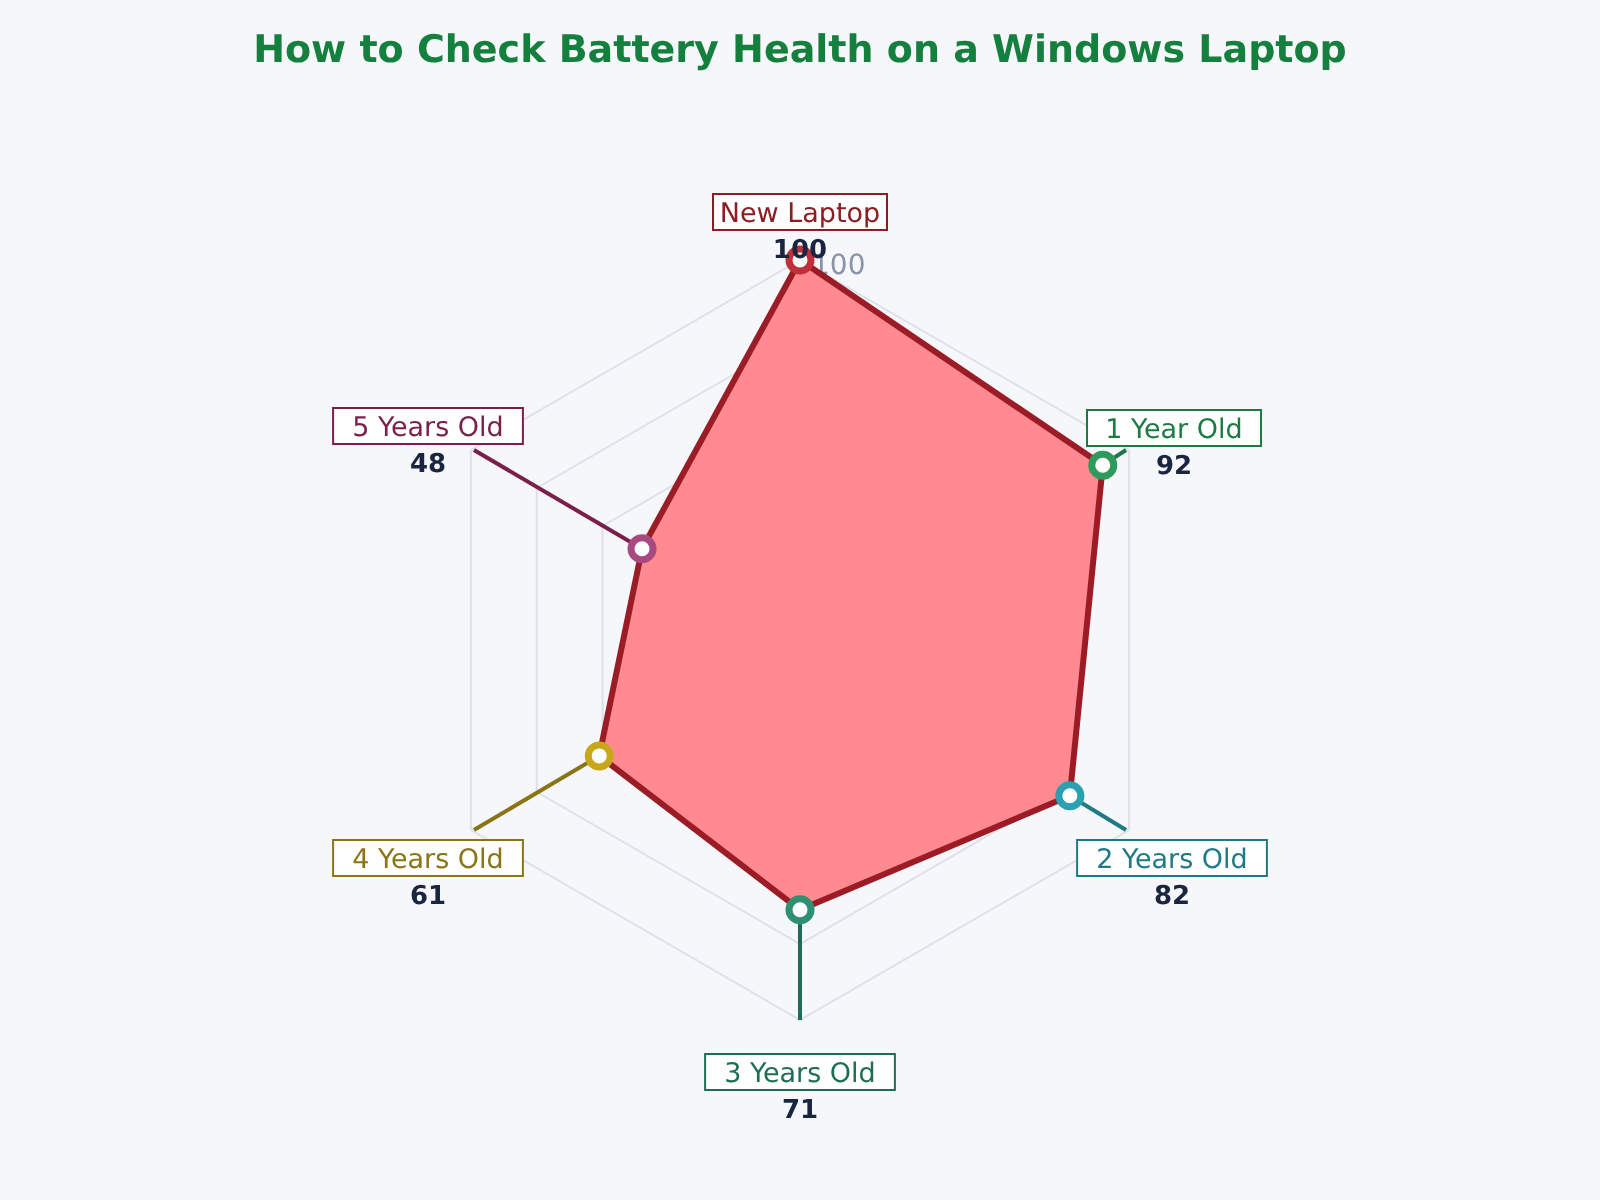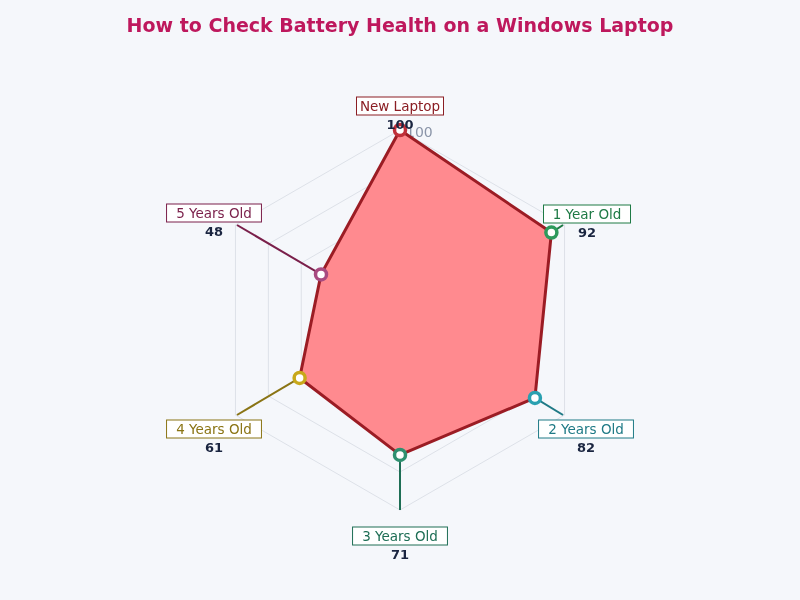--- a/index.html
+++ b/index.html
@@ -1,17 +1,17 @@
 <!DOCTYPE html>
 <html><head>
 <meta charset="utf-8">
 <style>
   html, body { margin: 0; padding: 0; }
   body { width: 800px; height: 600px; background: #f5f7fb; overflow: hidden; position: relative; font-family: "DejaVu Sans", sans-serif; }
-  #title { position: absolute; top: 14px; left: 0; width: 800px; text-align: center; font-weight: bold; font-size: 19px; color: #be185d; }
+  #title { position: absolute; top: 14px; left: 0; width: 800px; text-align: center; font-weight: bold; font-size: 19px; color: #15803d; }
   svg { position: absolute; left: 0; top: 0; }
 </style>
 </head>
 <body>
 
 <div id="title">How to Check Battery Health on a Windows Laptop</div>
 
 <svg id="chart" width="800" height="600">
     <polygon points="400,282 432.9089653438087,301 432.9089653438087,339 400,358 367.09103465619137,339 367.0910346561913,301" fill="none" stroke="#dde1e8" stroke-width="1"></polygon>
     <polygon points="400,244 465.8179306876173,282 465.8179306876174,358 400,396 334.1820693123827,358.00000000000006 334.1820693123827,282" fill="none" stroke="#dde1e8" stroke-width="1"></polygon>

